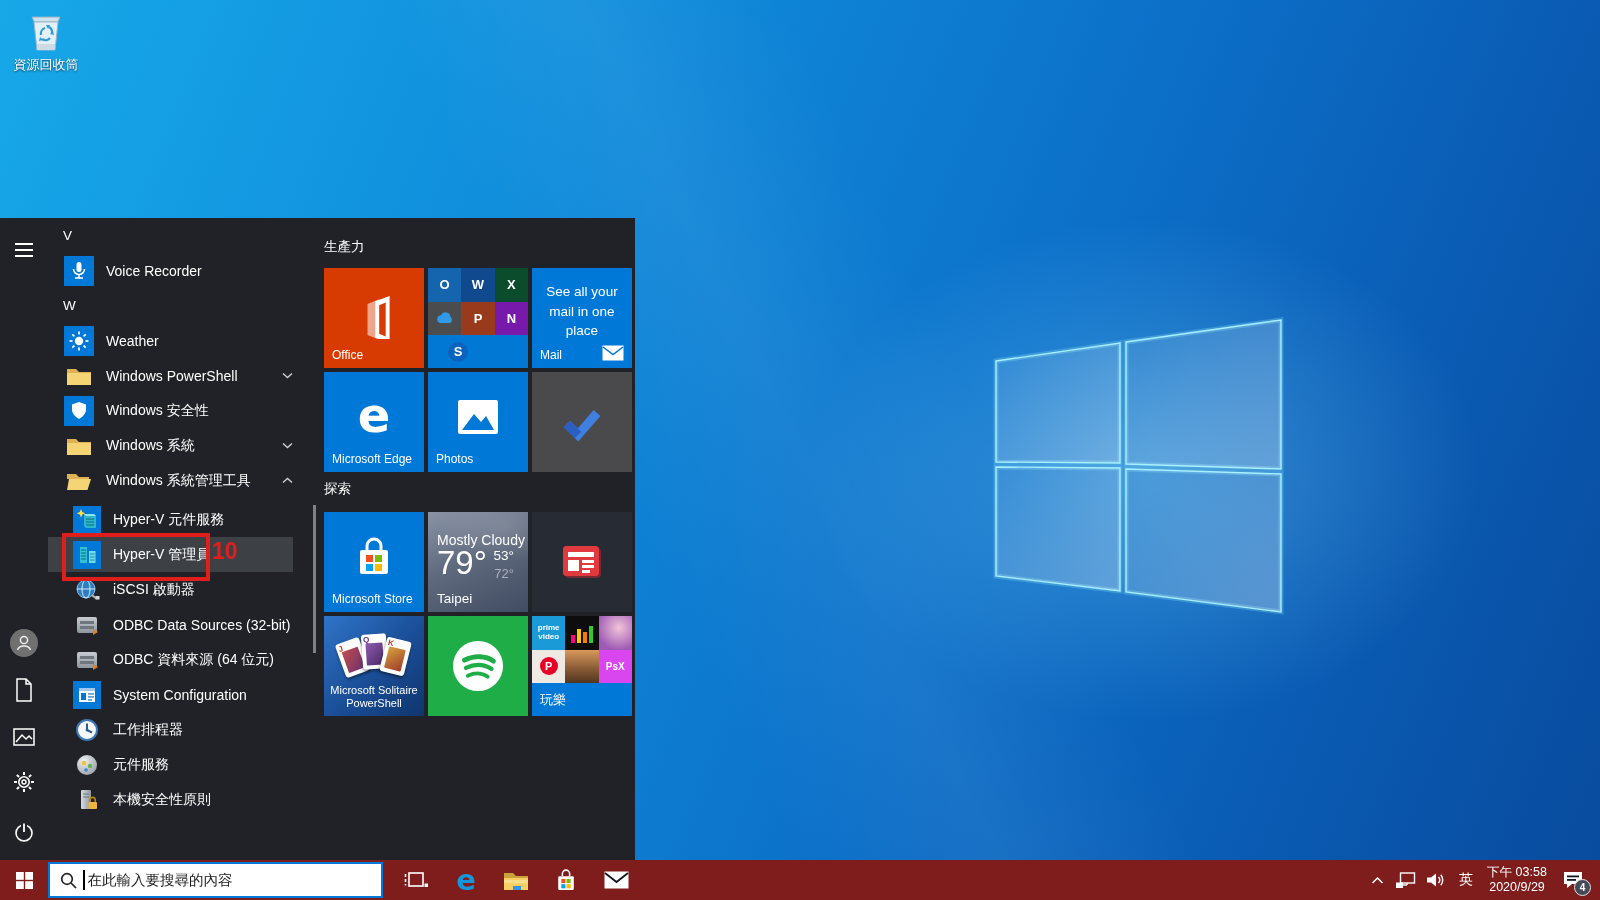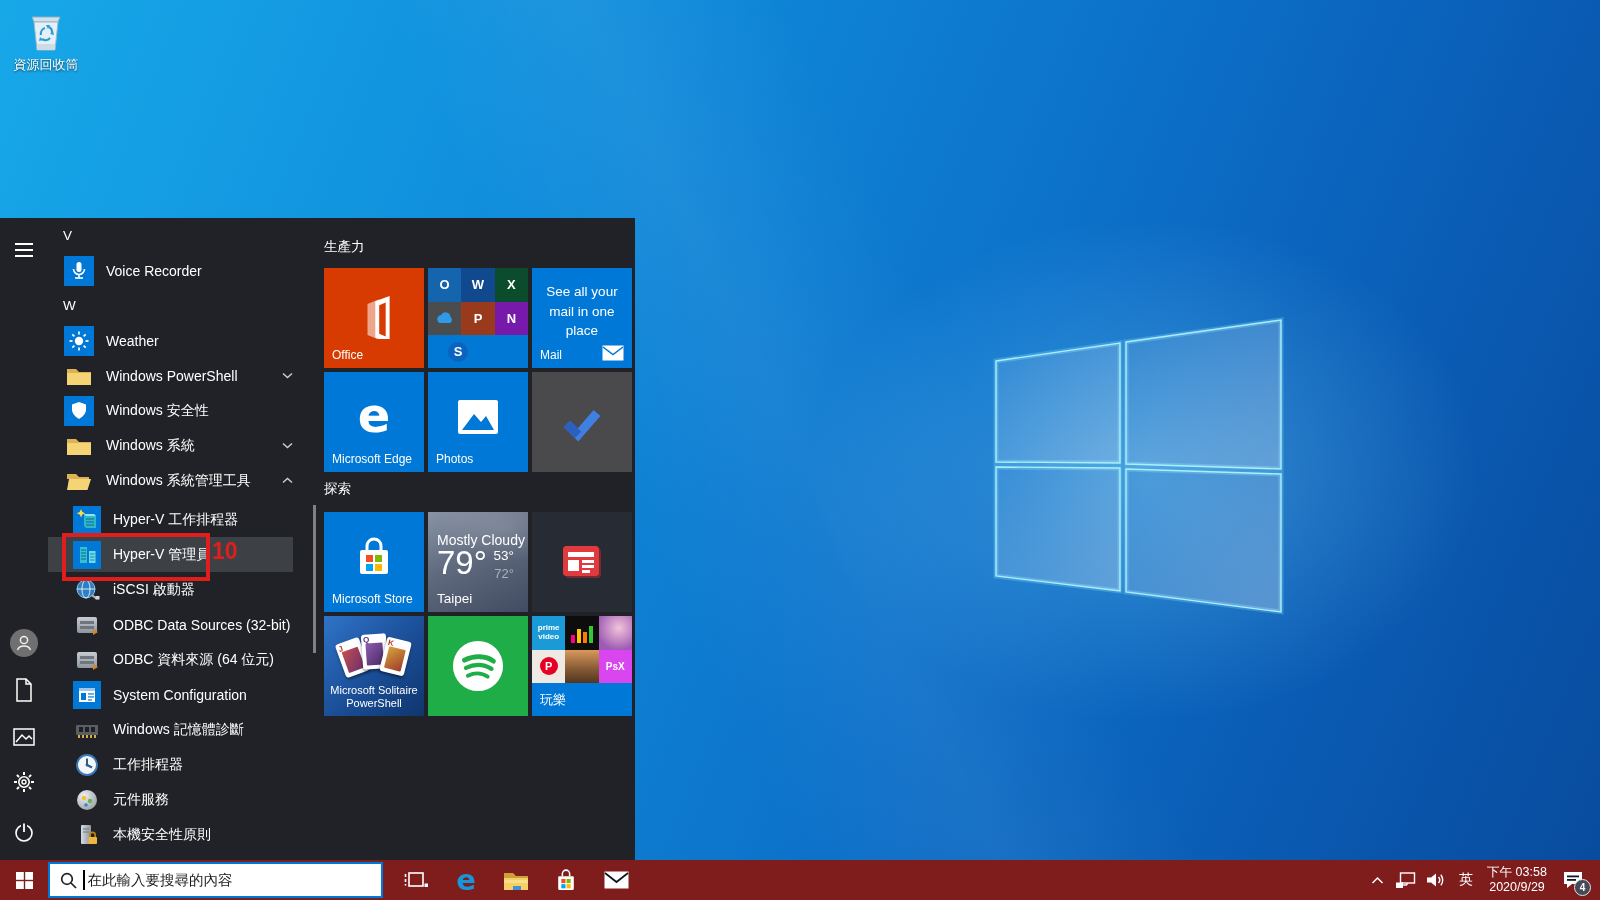--- a/index.html
+++ b/index.html
@@ -276,21 +276,21 @@
         <rect width="28" height="28" fill="#0078d7"></rect>
         <polygon points="11,8 21,8 23,10 23,22 13,22 11,20" fill="#2fb6cc"></polygon>
         <polygon points="11,8 21,8 23,10 13,10" fill="#8fe6f2"></polygon>
         <g stroke="#0d6d80" stroke-width="1">
             <line x1="13" y1="13" x2="21" y2="13"></line>
             <line x1="13" y1="16" x2="21" y2="16"></line>
             <line x1="13" y1="19" x2="21" y2="19"></line>
           </g>
         <path d="M8 3 l1.3 3 3 1.3 -3 1.3 L8 11.6 6.7 8.6 3.7 7.3 6.7 6 Z" fill="#ffd94a"></path>
       </svg>
-      <span>Hyper-V 工作排程器</span>
+      <span>Hyper-V 元件服務</span>
     </div>
 
     <div class="app-row sub hl">
       <svg class="ic" viewBox="0 0 28 28">
         <rect width="28" height="28" fill="#0078d7"></rect>
         <rect x="7" y="6" width="7" height="16" fill="#33bfd4"></rect>
         <g stroke="#0d6d80" stroke-width="1">
             <line x1="8" y1="9" x2="13" y2="9"></line>
             <line x1="8" y1="12" x2="13" y2="12"></line>
             <line x1="8" y1="15" x2="13" y2="15"></line>
@@ -349,36 +349,20 @@
         <rect x="6" y="7" width="16" height="14" fill="#fff"></rect>
         <rect x="6" y="7" width="16" height="3" fill="#9fc8ec"></rect>
         <rect x="8" y="12" width="5" height="7" fill="#0078d7"></rect>
         <rect x="15" y="12" width="6" height="1.8" fill="#5fa4dd"></rect>
           <rect x="15" y="15" width="6" height="1.8" fill="#5fa4dd"></rect>
           <rect x="15" y="18" width="4" height="1.8" fill="#5fa4dd"></rect>
       </svg>
       <span>System Configuration</span>
     </div>
 
-    <div class="app-row sub">
-      <svg class="ic" viewBox="0 0 28 28">
-        <rect x="3" y="9" width="22" height="10" rx="1" fill="#5a5f63"></rect>
-        <rect x="6" y="11" width="4" height="5" fill="#1e2124"></rect>
-          <rect x="12" y="11" width="4" height="5" fill="#1e2124"></rect>
-          <rect x="18" y="11" width="4" height="5" fill="#1e2124"></rect>
-        <g fill="#d8aa4a">
-            <rect x="5" y="19" width="2" height="3"></rect>
-            <rect x="9" y="19" width="2" height="3"></rect>
-            <rect x="13" y="19" width="2" height="3"></rect>
-            <rect x="17" y="19" width="2" height="3"></rect>
-            <rect x="21" y="19" width="2" height="3"></rect>
-          </g>
-      </svg>
-      <span>Windows 記憶體診斷</span>
-    </div>
 
     <div class="app-row sub">
       <svg class="ic" viewBox="0 0 28 28">
         <circle cx="14" cy="14" r="10" fill="#f4f6f8" stroke="#3c78b8" stroke-width="2"></circle>
         <line x1="14" y1="14" x2="14" y2="7.5" stroke="#2b5d8c" stroke-width="2"></line>
         <line x1="14" y1="14" x2="19" y2="16.5" stroke="#2b5d8c" stroke-width="2"></line>
         <circle cx="14" cy="14" r="1.4" fill="#2b5d8c"></circle>
       </svg>
       <span>工作排程器</span>
     </div>

